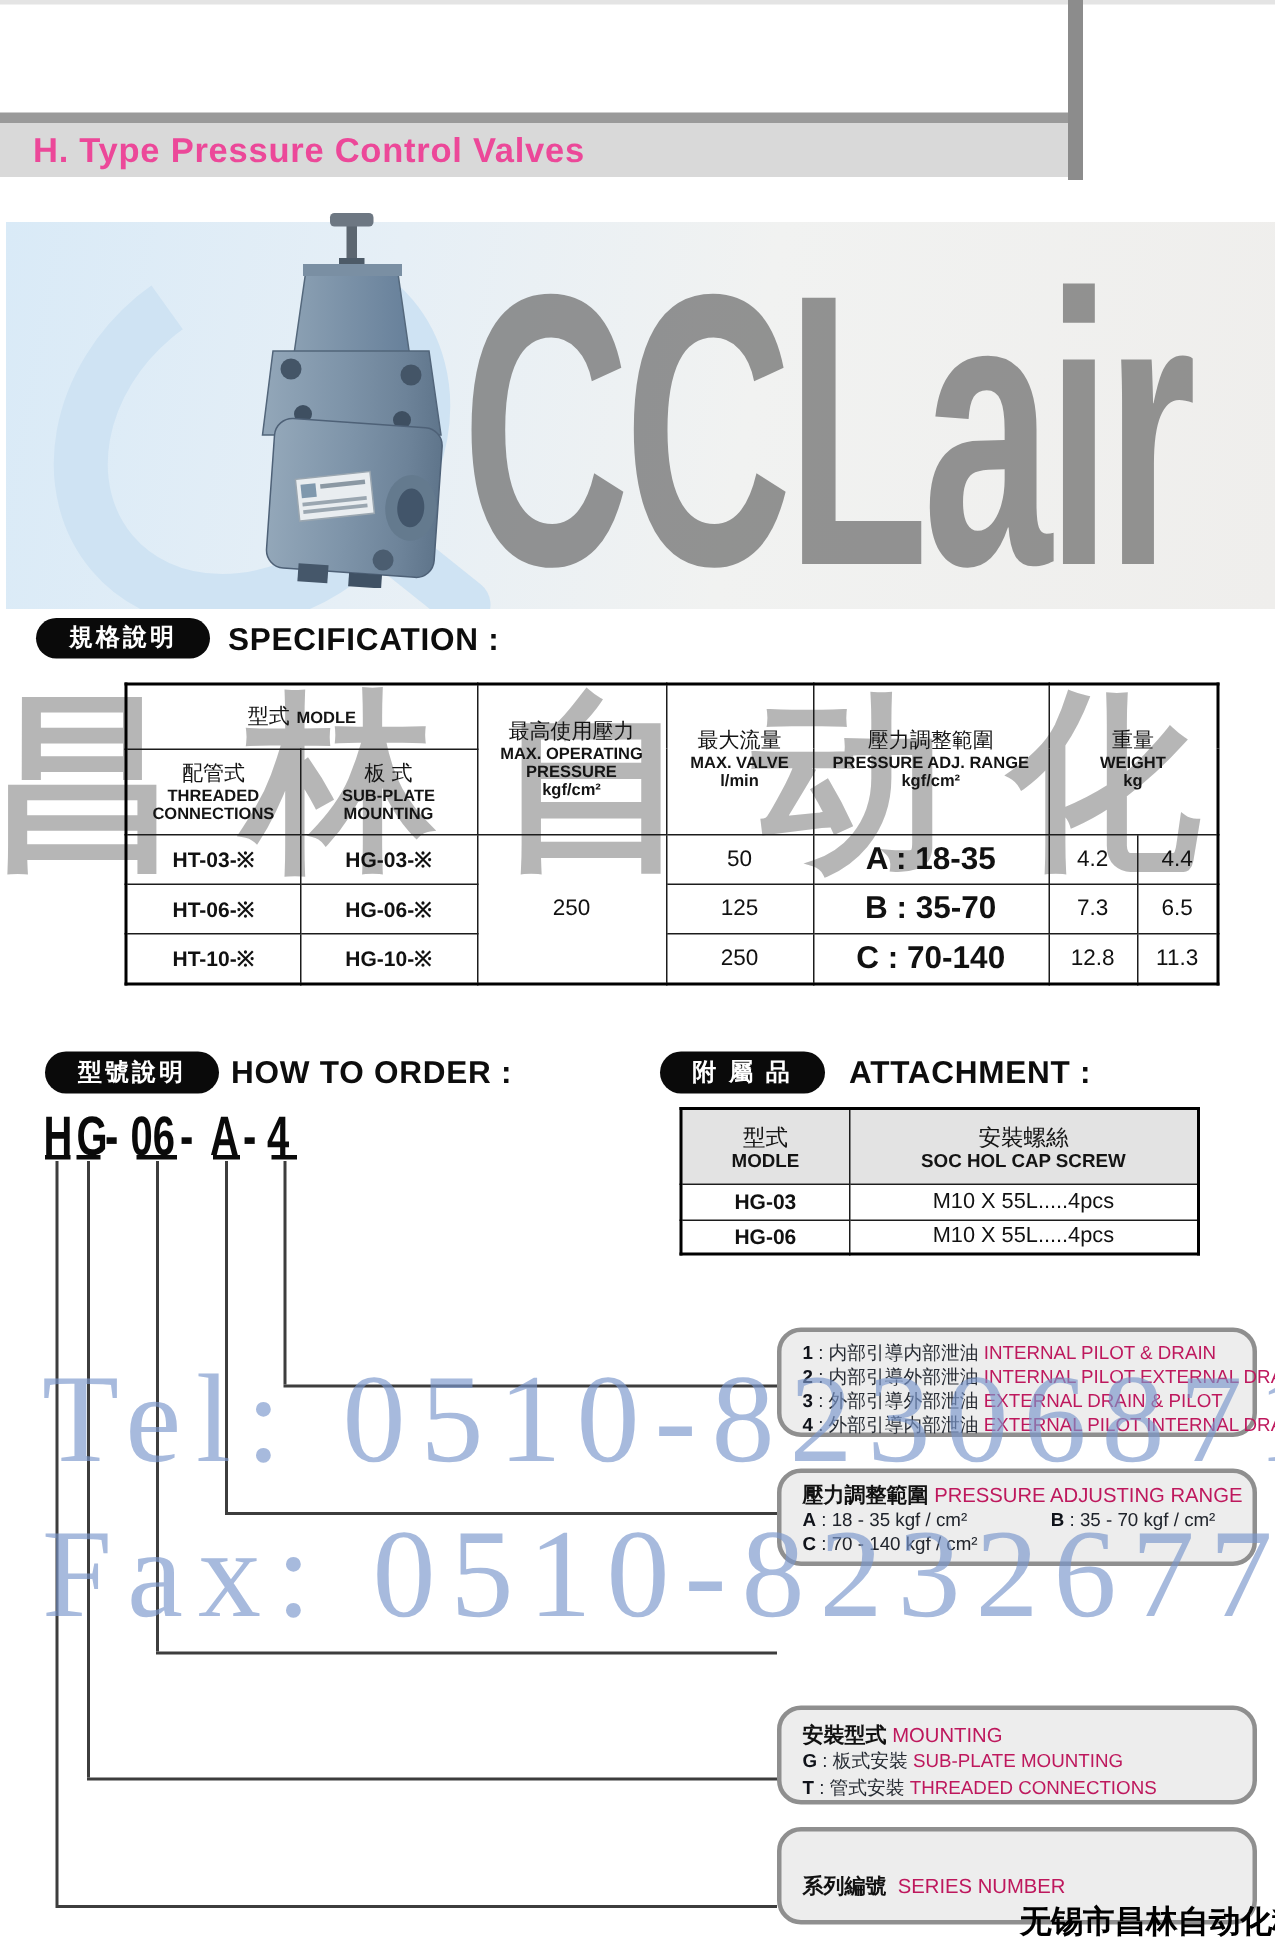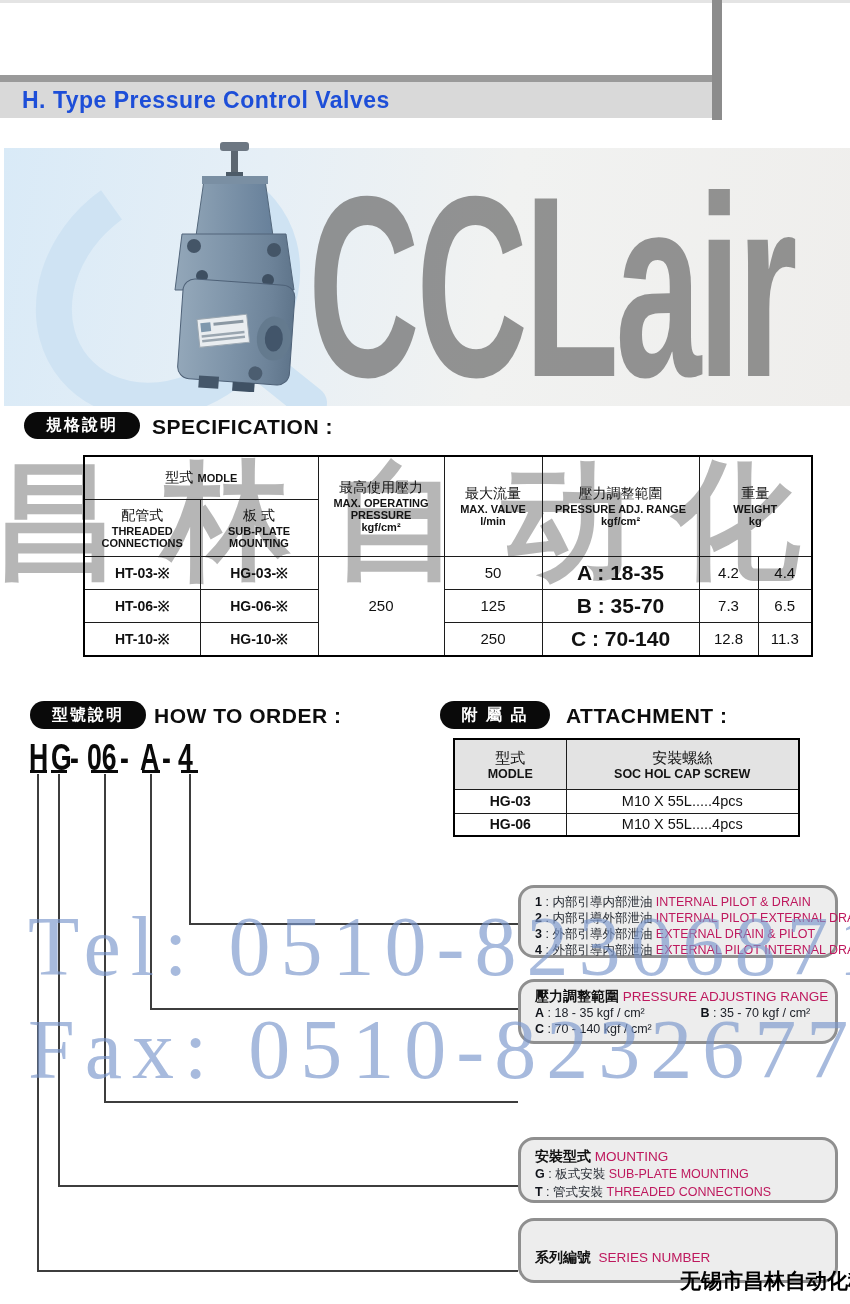--- a/index.html
+++ b/index.html
@@ -6,21 +6,21 @@
   #page { position:relative; width:850px; height:1304px; background:#ffffff;
           font-family:"Liberation Sans", sans-serif; overflow:hidden; color:#111; }
   .abs { position:absolute; }
 
   
   .top-strip { left:0; top:0; width:850px; height:3px; background:#e4e4e4; }
   .page-title { left:22px; top:28px; font-size:33px; font-weight:bold; letter-spacing:1px; color:#101010; }
   .page-title::first-letter { font-weight:900; font-size:37px; }
   .band-dark { left:0; top:75px; width:712px; height:7px; background:#9a9a9a; }
   .band { left:0; top:82px; width:712px; height:36px; background:#d9d9d9; }
-  .band-title { left:22px; top:87px; font-size:23px; font-weight:bold; color:#1d4ed8; letter-spacing:0.5px; }
+  .band-title { left:22px; top:87px; font-size:23px; font-weight:bold; color:#ec4899; letter-spacing:0.5px; }
   .v-edge { left:712px; top:0; width:10px; height:120px; background:#8c8c8c; }
 
   
   .photo-bg { left:4px; top:148px; width:846px; height:258px;
       background:linear-gradient(100deg,#d9eaf7 0%,#e6eff6 30%,#f1f2f1 58%,#efeeec 100%); }
   .swirl { left:10px; top:158px; }
   .cclair { left:308px; top:158px; font-size:258px; line-height:1; font-weight:bold;
       color:rgba(108,108,108,0.72); transform:scaleX(0.60); transform-origin:left top;
       letter-spacing:-6px; white-space:nowrap; }
   .valve { left:152px; top:140px; }

